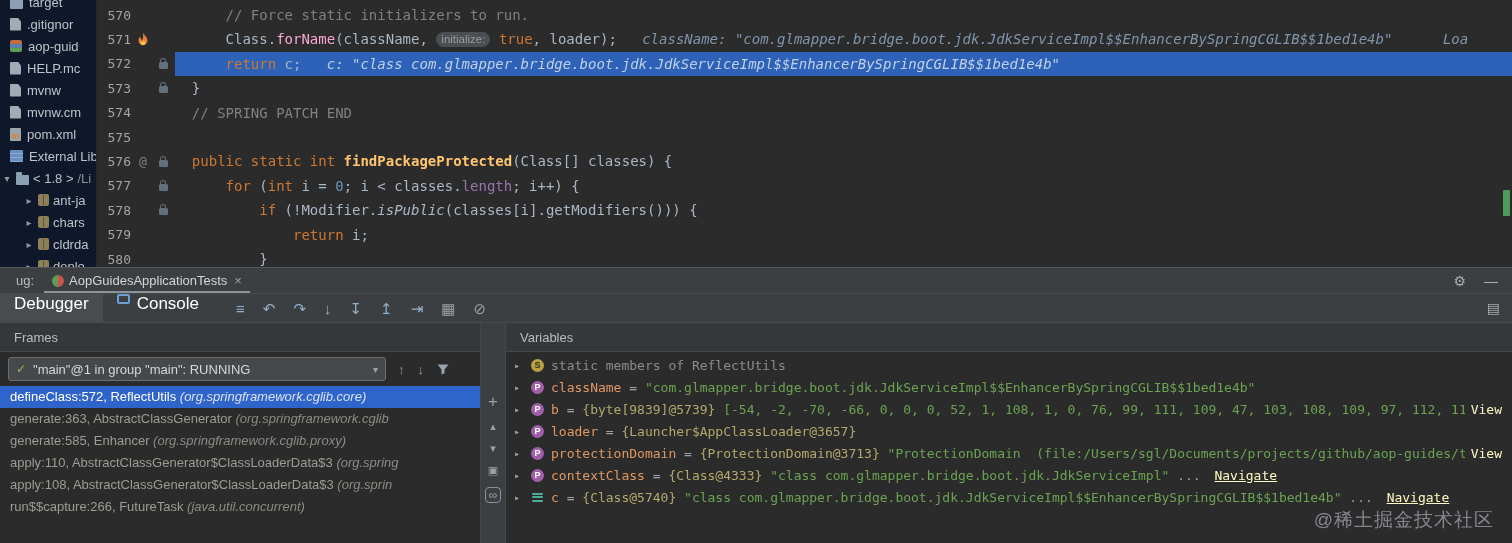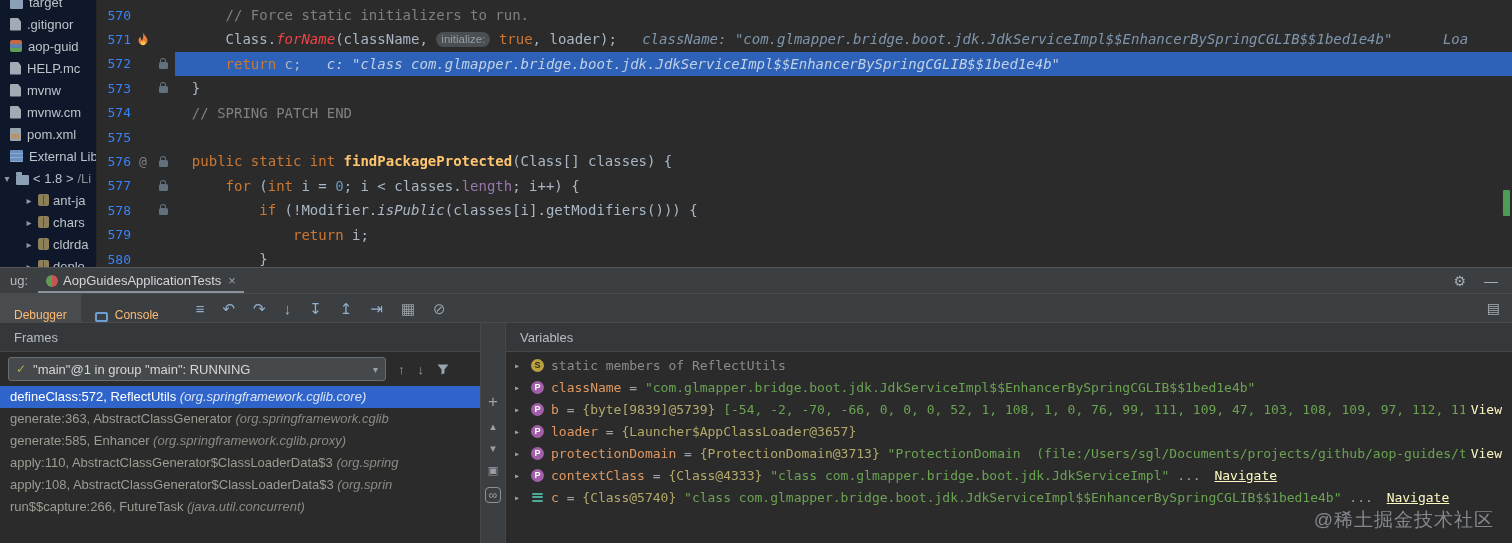--- a/index.html
+++ b/index.html
@@ -22,56 +22,56 @@
 .ic-file{width:11px;height:13px;background:#a2abb3;border-radius:1px;clip-path:polygon(0 0,70% 0,100% 30%,100% 100%,0 100%)}
 .ic-module{width:12px;height:12px;border-radius:2px;background:linear-gradient(180deg,#c26b47 0 34%,#5d81ad 34% 67%,#5d9e54 67% 100%)}
 .ic-maven{width:11px;height:13px;background:#9aa5ad;border-radius:1px;display:flex;align-items:flex-end;justify-content:center}
 .ic-maven::after{content:"m";font:bold 9px "Liberation Sans",sans-serif;color:#d9822b;line-height:10px}
 .ic-library-root{width:13px;height:12px;border-radius:1px;background:repeating-linear-gradient(180deg,#6a8fbf 0 3px,#89aad4 3px 4px)}
 .ic-jar{width:11px;height:12px;background:#8d7f57;border-radius:2px}
 .ic-jar::before{content:"";position:absolute;left:4.5px;top:1px;bottom:1px;width:1.5px;background:#5d5438}
 
 .editor{flex:1;position:relative;padding-top:3px;background:#2b2b2b;overflow:hidden}
 .ed-row{display:flex;height:24.4px}
-.ln{width:34px;flex:none;text-align:center;color:#3b82f6;font:13px "DejaVu Sans Mono",monospace;
+.ln{width:34px;flex:none;text-align:center;color:#a3a3a3;font:13px "DejaVu Sans Mono",monospace;
     display:flex;align-items:center;justify-content:flex-end}
 .gicons{width:44px;flex:none;display:flex;align-items:center;justify-content:space-between;padding:0 5px}
 .gslot{display:flex;align-items:center;min-width:14px;justify-content:center}
 .gslot.at{color:#808080;font:13px "DejaVu Sans Mono",monospace}
 .lock{position:relative;width:9px;height:7px;background:#61707c;border-radius:1.5px;margin-top:3px}
 .lock::before{content:"";position:absolute;left:1.5px;top:-4px;width:3.5px;height:4px;border:1.5px solid #61707c;border-bottom:none;border-radius:3px 3px 0 0}
 .codeln{flex:1;font:14px "DejaVu Sans Mono",monospace;color:#a9b7c6;white-space:pre;line-height:24.4px;overflow:hidden}
 .ed-row.hl .codeln{background:#2d62b8}
 .s-pln{color:#a9b7c6}
 .s-com{color:#808080}
 .s-kw{color:#cc7832}
 .s-num{color:#6897bb}
 .s-fld{color:#9876aa}
 .s-mdecl{color:#ffc66d;font-weight:bold}
-.s-mcall{color:#ef4444;font-style:italic}
+.s-mcall{color:#f9a8d4;}
 .s-mcall2{color:#a9b7c6;font-style:italic}
 .s-hint{display:inline-block;background:#4b4f52;color:#969da5;border-radius:8px;padding:0 5px;
         font:11.5px "Liberation Sans",sans-serif;line-height:15px;vertical-align:1px}
 .s-inl{color:#7e95ad;font-style:italic}
 .hl .s-inl{color:#c0d0e5}
 .stripe-mark{position:absolute;right:2px;top:190px;width:7px;height:26px;background:#4e9b57;border-radius:1px}
 
 
 .debug-area{position:absolute;top:267px;left:0;right:0;bottom:0;background:#3c3f41;display:flex;flex-direction:column;border-top:1px solid #555}
-.tabbar{height:26px;flex:none;display:flex;align-items:center;border-bottom:1px solid #4a4a4a;padding-left:8px}
+.tabbar{height:26px;flex:none;display:flex;align-items:center;border-bottom:1px solid #4a4a4a;padding-left:14px}
 .win-label{font-size:13px;color:#b7bbbf;padding:0 8px 0 2px}
 .run-tab{height:100%;display:flex;align-items:center;gap:5px;padding:0 10px;position:relative}
 .run-tab::after{content:"";position:absolute;left:2px;right:2px;bottom:0;height:2px;background:#8a939c}
 .test-icon{width:12px;height:12px;border-radius:50%;background:linear-gradient(90deg,#5d9e54 50%,#c75450 50%);flex:none}
 .tab-title{font-size:13px;color:#d3d6d9;white-space:nowrap}
 .tab-close{color:#9aa0a6;font-size:13px;margin-left:2px}
 .top-actions{margin-left:auto;display:flex;gap:18px;padding-right:14px;color:#a7adb3;font-size:14px}
 
 .dtoolbar{height:29px;flex:none;display:flex;align-items:center;border-bottom:1px solid #4a4a4a}
-.view-tab{height:100%;display:flex;align-items:flex-end;gap:7px;padding:0 14px;font-size:12px;color:#fdba74}
+.view-tab{height:100%;display:flex;align-items:flex-start;gap:7px;padding:0 14px;font-size:17px;color:#ffffff}
 .view-tab.active{background:#484c4e}
 .console-ic{width:13px;height:10px;border:2px solid #6e9fd4;border-radius:2px;display:inline-block}
 .tb-icons{display:flex;align-items:center;margin-left:14px}
 .tbi{font-size:15px;color:#93b0cd;margin:0 9px;line-height:1}
 .tbi[data-name="view-breakpoints-icon"],.tbi[data-name="mute-breakpoints-icon"]{color:#9aa0a6}
 .tb-right{margin-left:auto;padding-right:12px;font-size:14px;color:#a7adb3}
 
 .dcontent{flex:1;display:flex;min-height:0}
 .panel-header{height:29px;flex:none;background:#35383b;border-bottom:1px solid #474747;display:flex;align-items:center;padding-left:14px;font-size:13px;color:#b8bcc0}
 .frames-col{width:481px;flex:none;display:flex;flex-direction:column;background:#2b2b2b;border-right:1px solid #474747;min-height:0}

